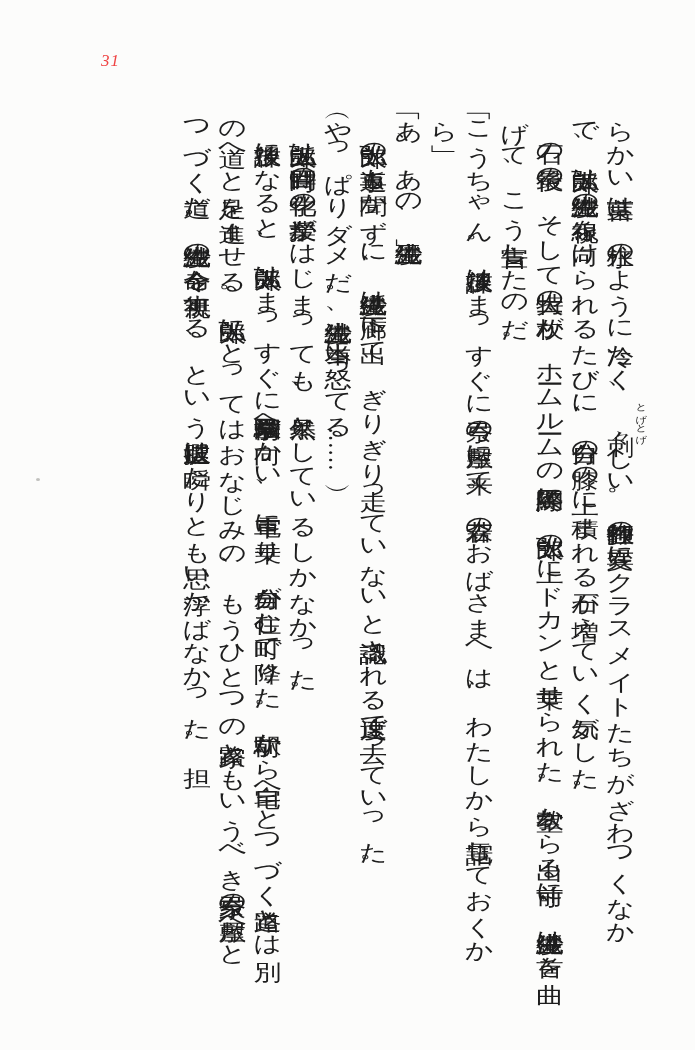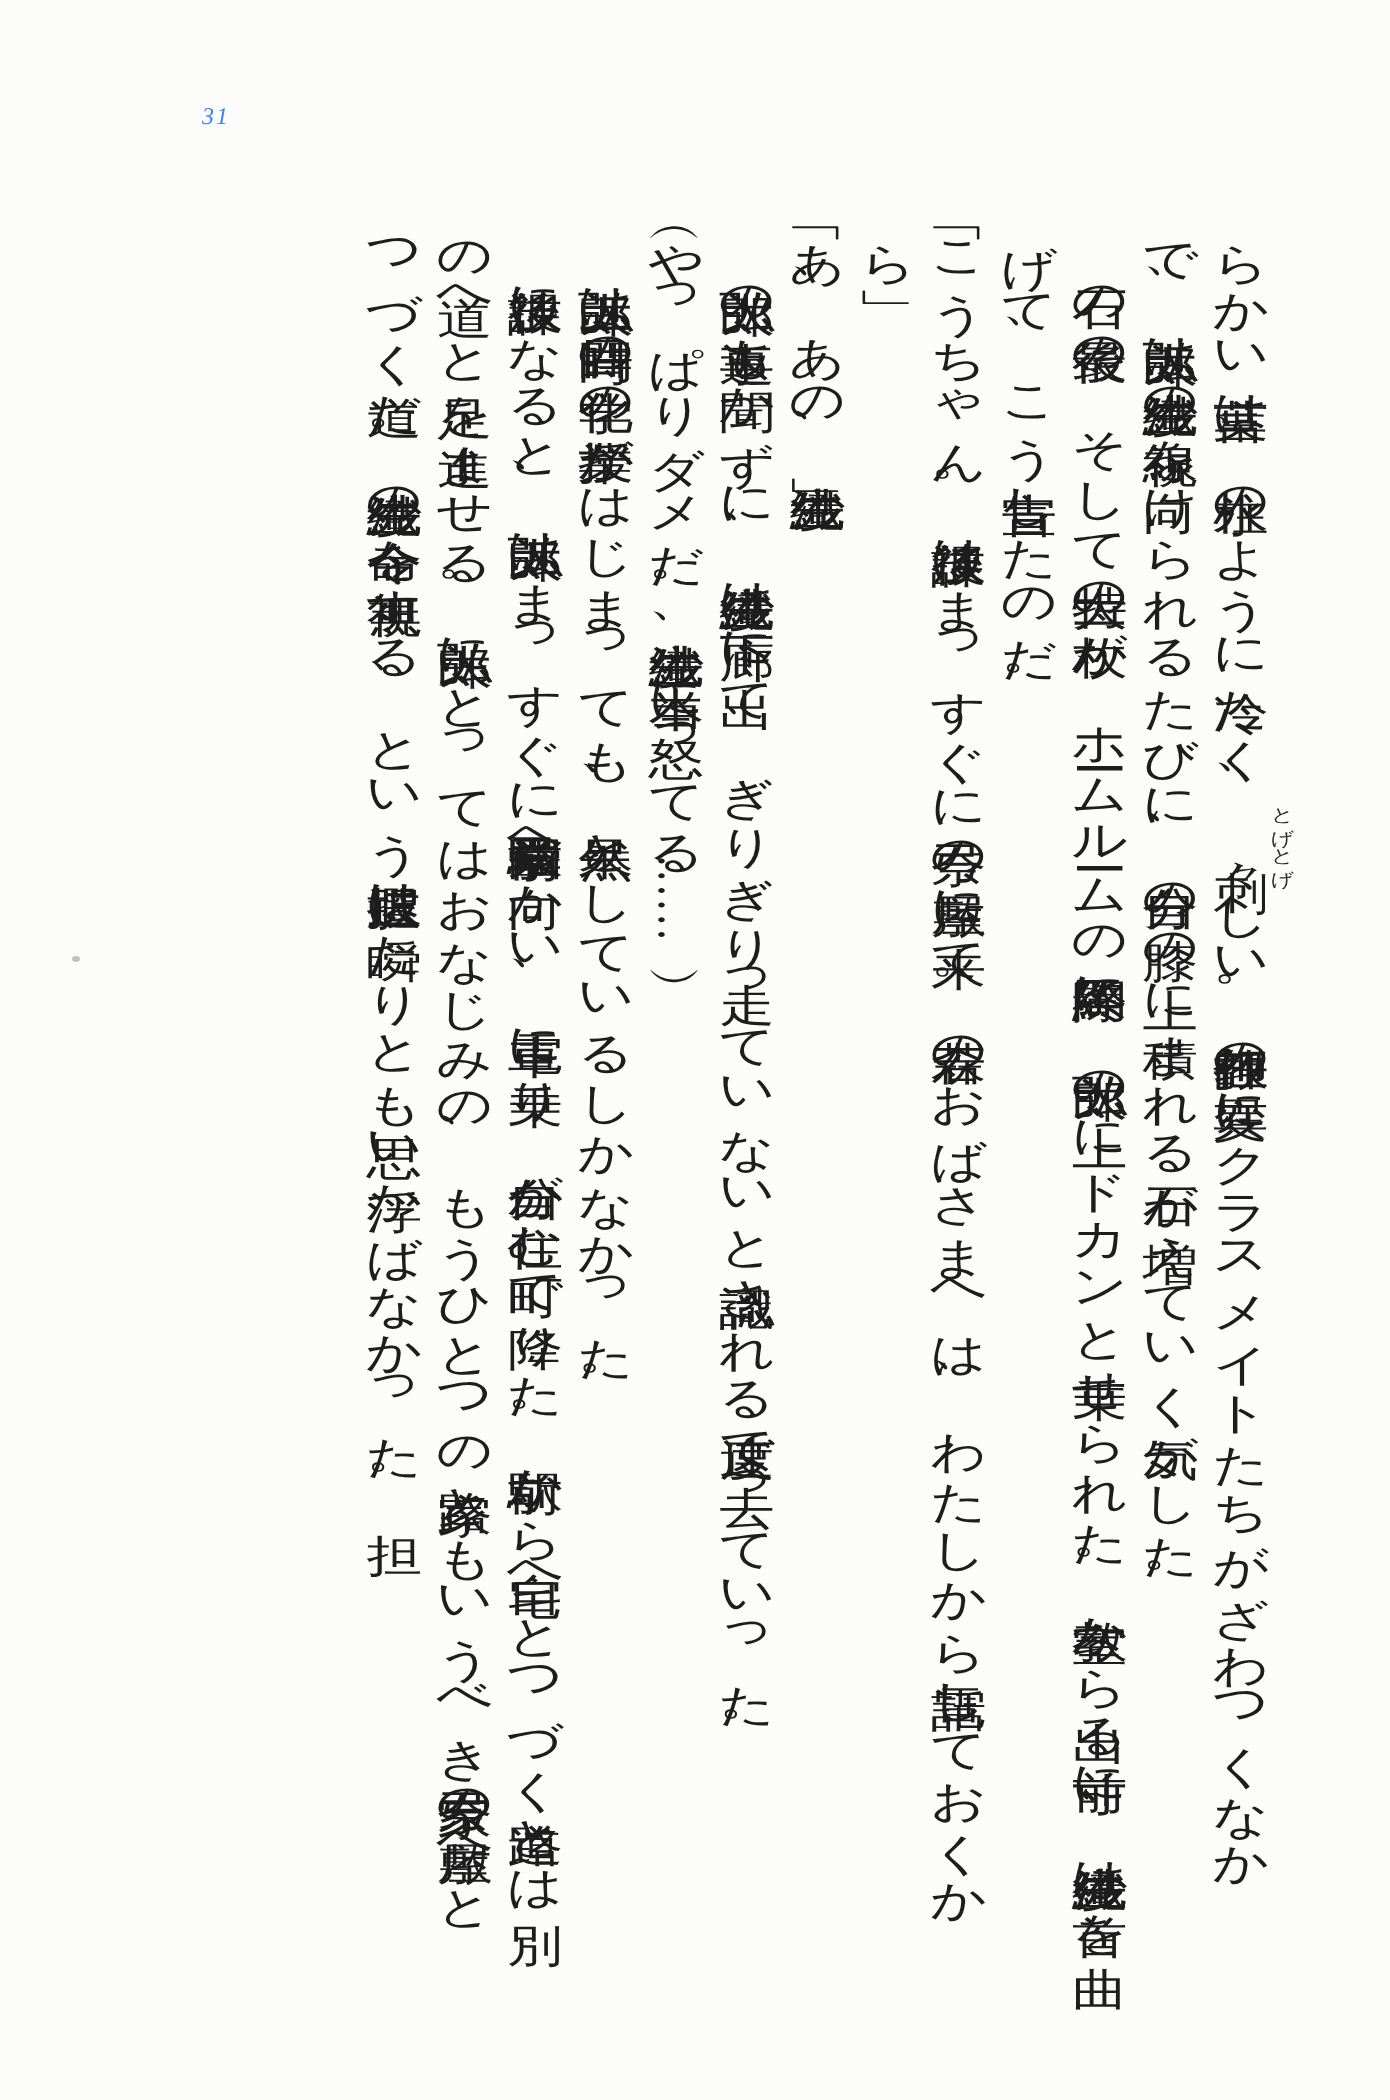--- a/index.html
+++ b/index.html
@@ -14,22 +14,22 @@
     background: #fcfcfb;
     overflow: hidden;
     font-family: "Liberation Serif", "DejaVu Serif", serif;
   }
   .page-number {
     position: absolute;
     top: 51px;
     left: 101px;
     font-family: "Liberation Serif", "DejaVu Serif", serif;
     font-style: italic;
-    font-size: 12px;
-    color: #3b82f6;
+    font-size: 17px;
+    color: #ef4444;
     letter-spacing: 1px;
   }
   .text-body {
     position: absolute;
     top: 106px;
     right: 48px;
     height: 862px;
     writing-mode: vertical-rl;
     -webkit-writing-mode: vertical-rl;
     text-orientation: mixed;

